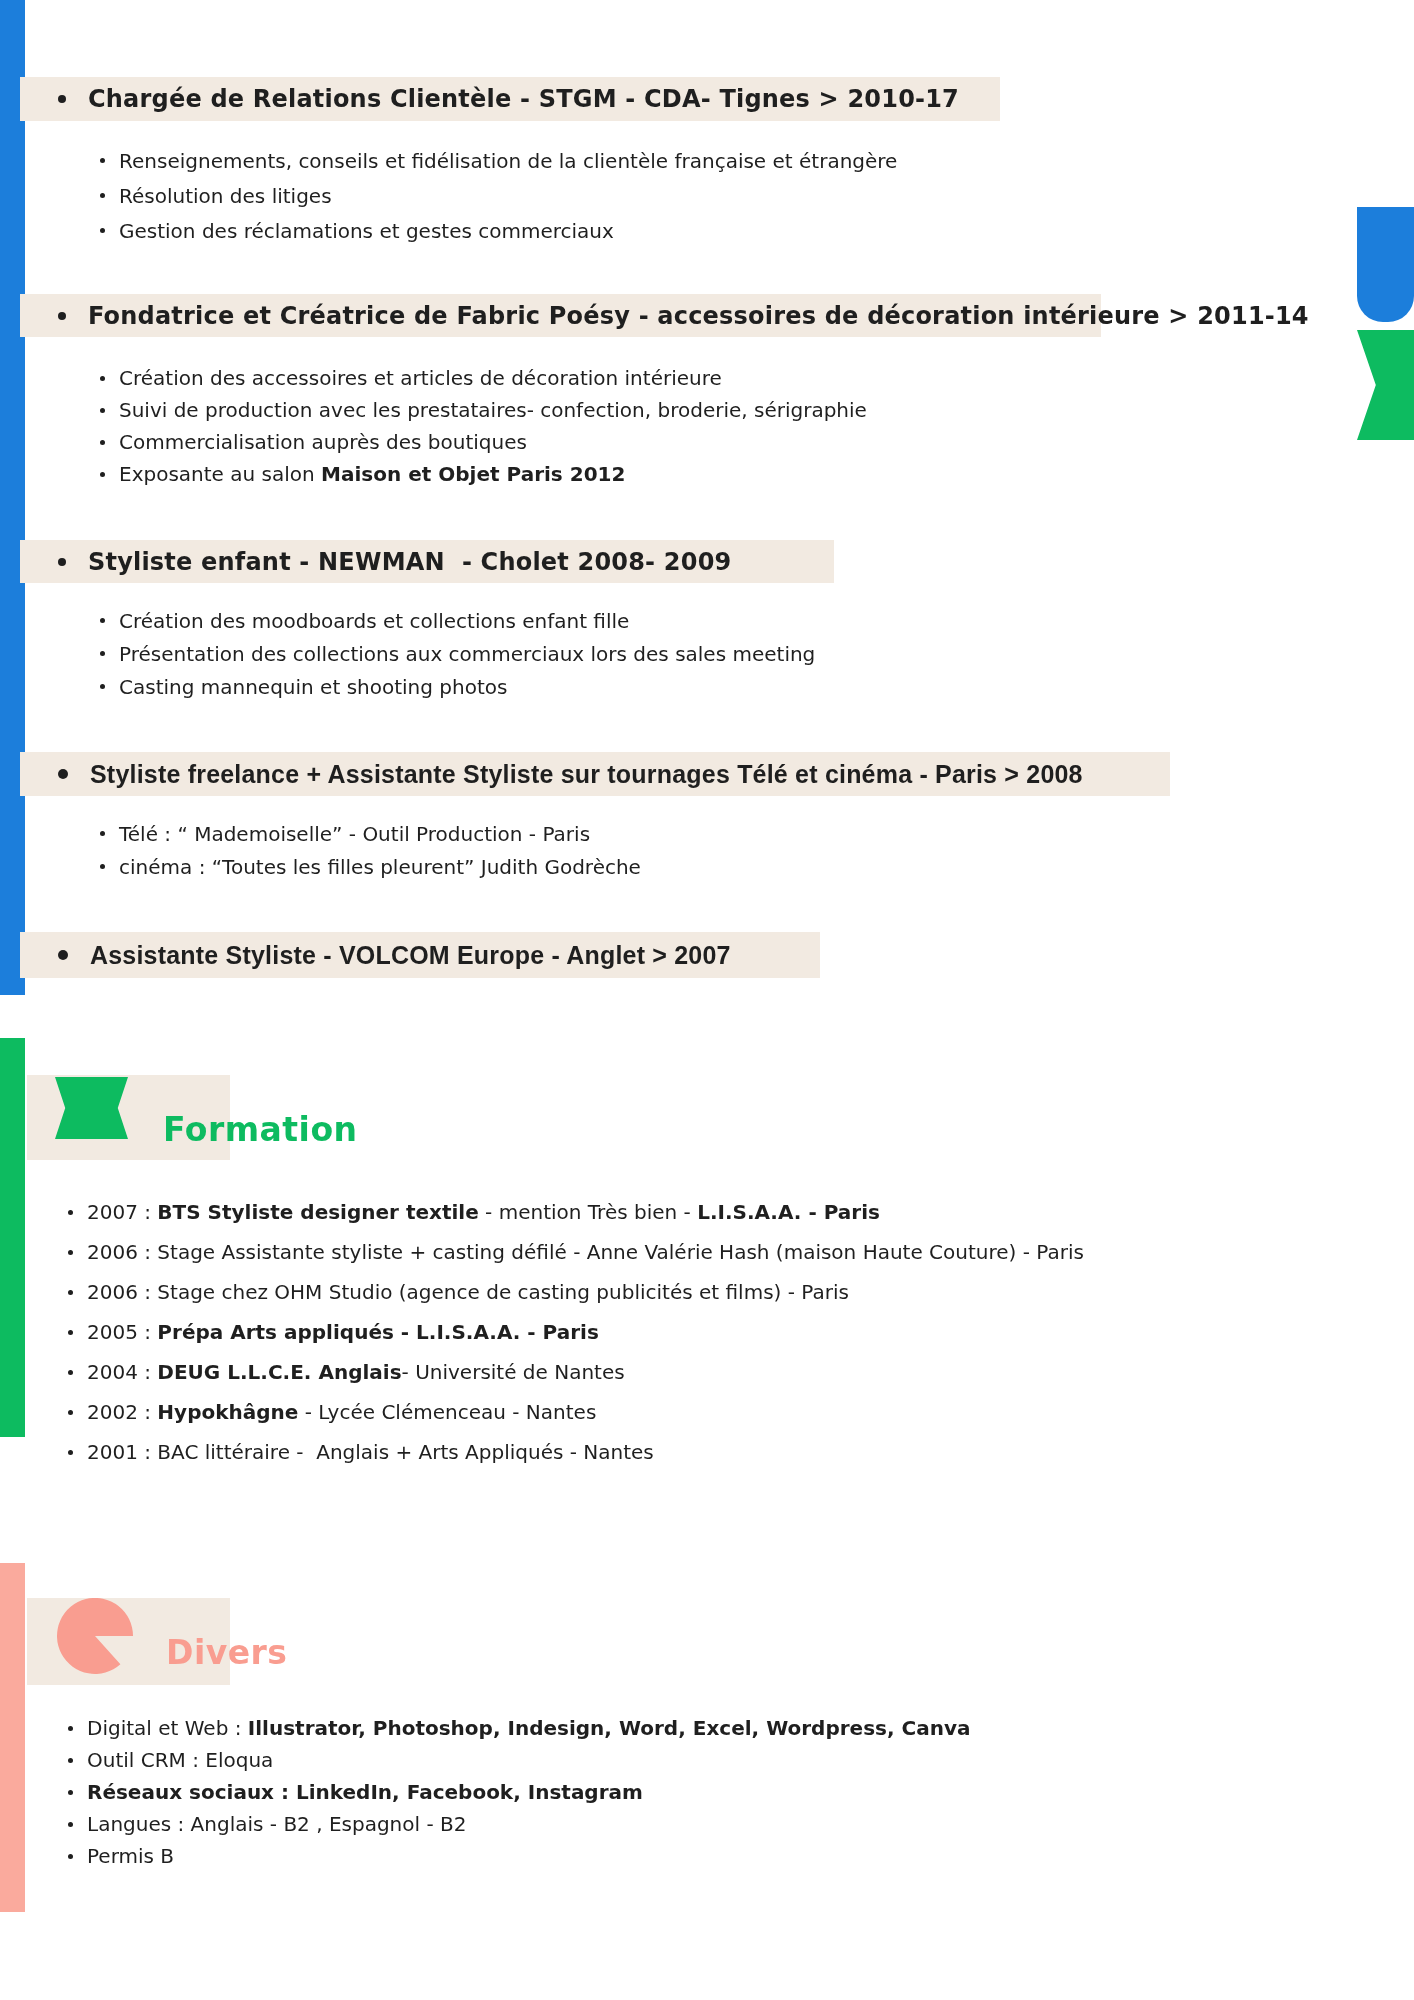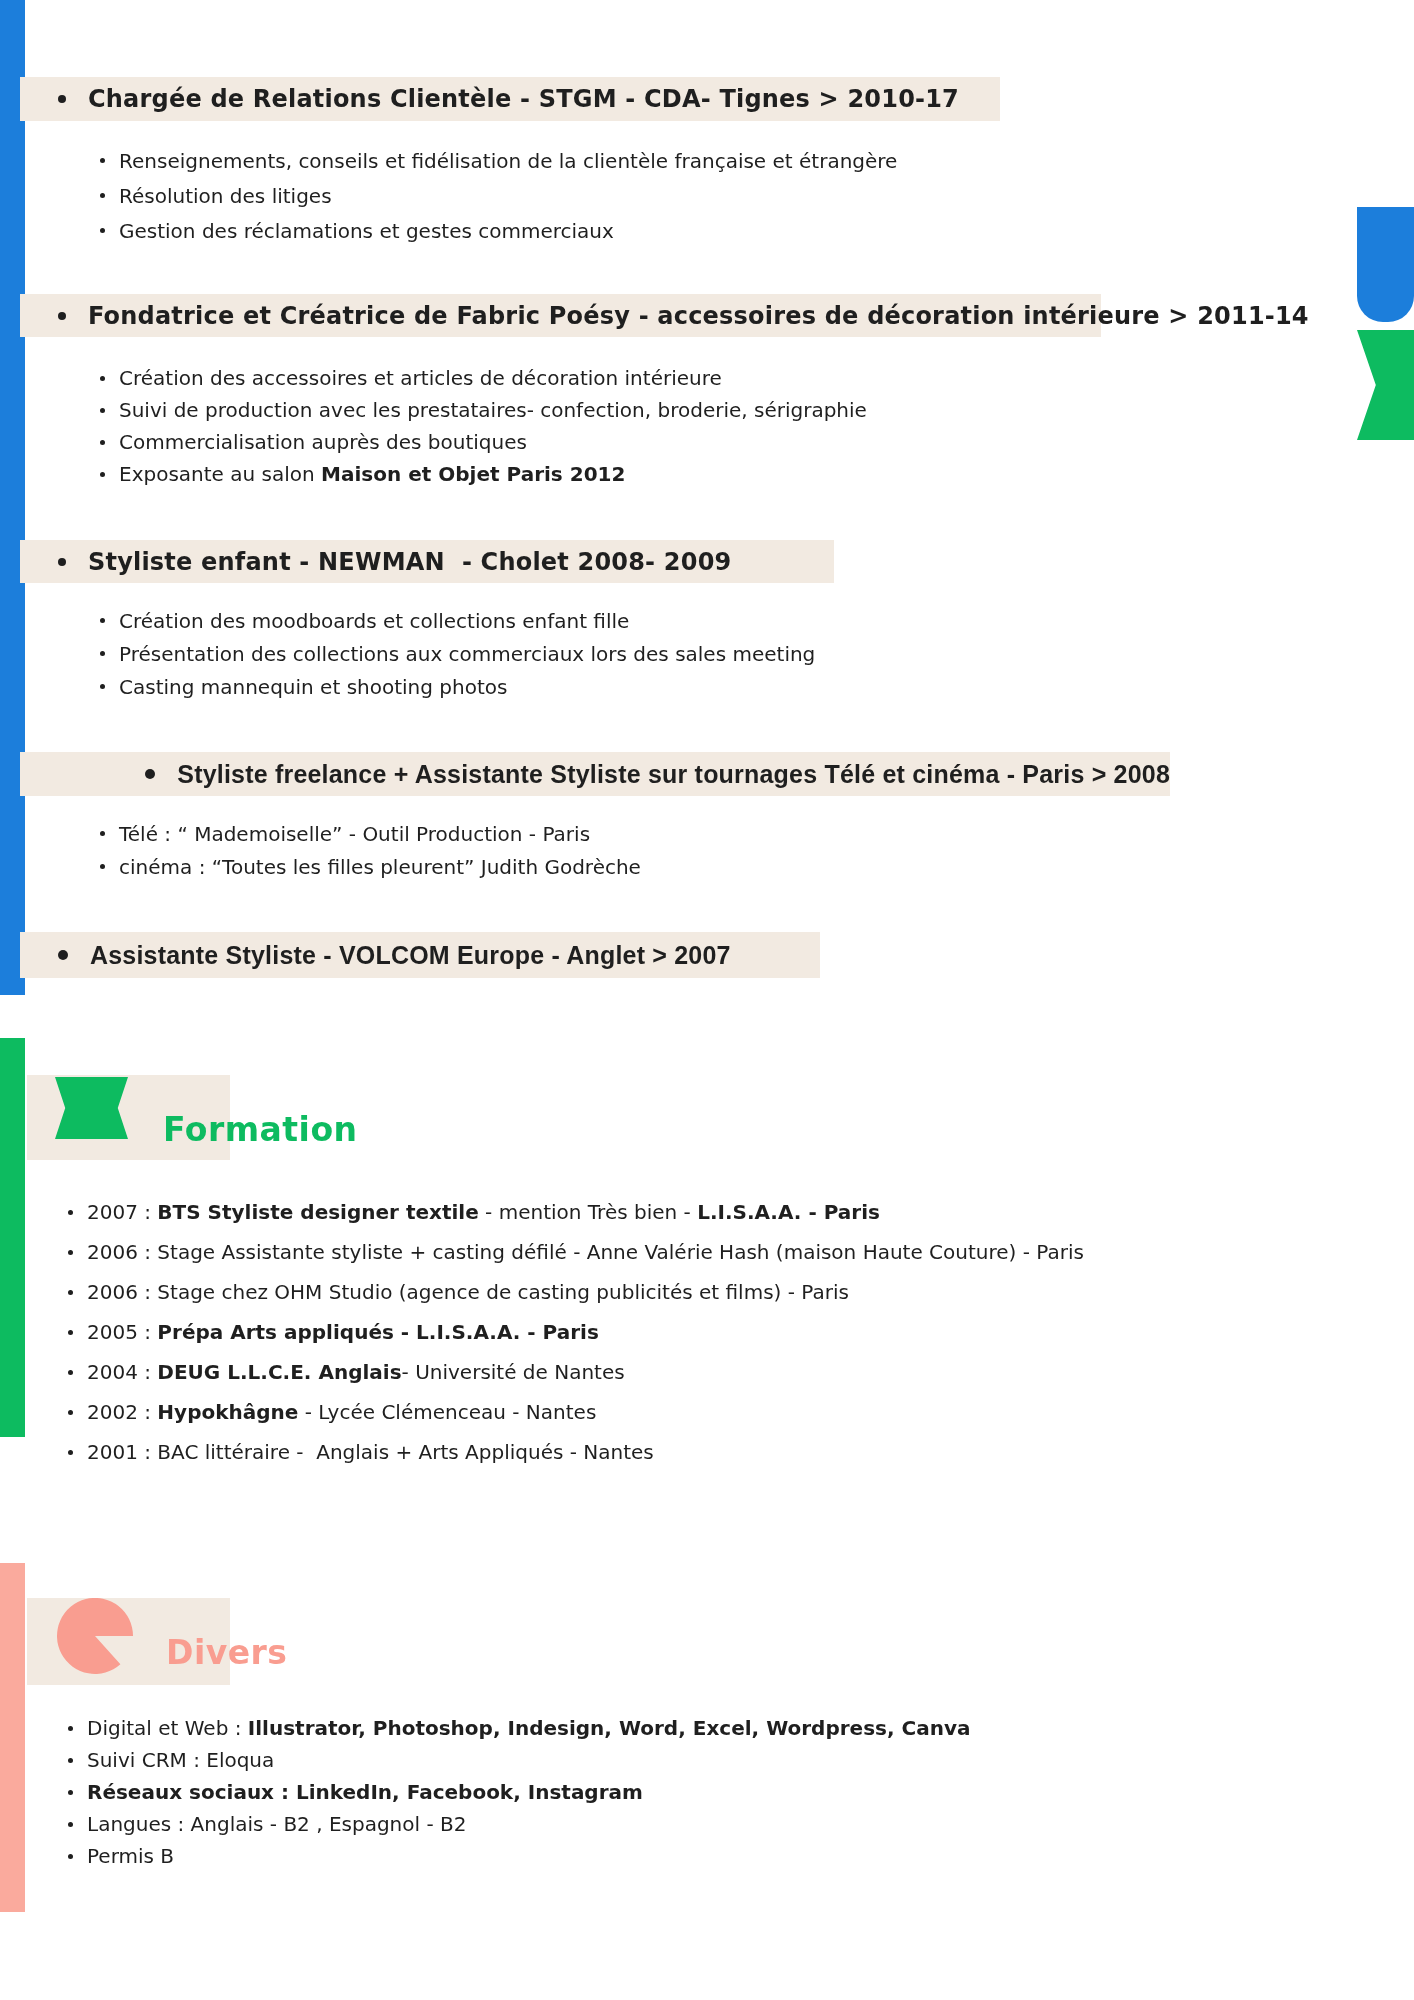--- a/index.html
+++ b/index.html
@@ -21,21 +21,21 @@
          background:var(--beige,#F2EAE1);white-space:nowrap;padding-left:38px;box-sizing:border-box;}
   .hband .hdot{width:8px;height:8px;border-radius:50%;background:var(--ink,#1f1f1f);
                flex:0 0 auto;margin-right:22px;}
   .hband .htxt{font-weight:bold;font-size:24px;letter-spacing:.2px;}
   .geo .htxt{font-family:"DejaVu Sans",sans-serif;}
   .cond .htxt{font-family:"Liberation Sans",sans-serif;font-size:25px;}
   .cond .hdot{width:10px;height:10px;}
   .job1{top:77px;height:44px;width:980px;}
   .job2{top:294px;height:43px;width:1081px;}
   .job3{top:540px;height:43px;width:814px;}
-  .job4{top:752px;height:44px;width:1150px;justify-content:flex-end;}
+  .job4{top:752px;height:44px;width:1150px;}
   .job5{top:932px;height:46px;width:800px;}
   
   .blist{position:absolute;}
   .bli{display:flex;align-items:center;height:var(--rh);white-space:nowrap;}
   .bli .dot{width:5px;height:5px;border-radius:50%;background:var(--ink,#1f1f1f);
             flex:0 0 auto;margin-right:14px;}
   .bli .txt{font-size:20px;}
   .b{font-weight:bold;}
   .bl1{left:100px;top:143px;--rh:35px;}
   .bl2{left:100px;top:362px;--rh:32px;}
@@ -187,21 +187,21 @@
     <path d="M38,38 L76,38 A38,38 0 1 0 63.4,66.2 Z" fill="#F99D90"></path>
   </svg>
   <div class="sectitle dtitle">Divers</div>
   <div class="blist dlist">
       <div class="bli">
         <span class="dot"></span>
         <span class="txt"><span>Digital et Web : </span><span class="b">Illustrator, Photoshop, Indesign, Word, Excel, Wordpress, Canva</span></span>
       </div>
       <div class="bli">
         <span class="dot"></span>
-        <span class="txt"><span>Suivi CRM : Eloqua</span></span>
+        <span class="txt"><span>Outil CRM : Eloqua</span></span>
       </div>
       <div class="bli">
         <span class="dot"></span>
         <span class="txt"><span class="b">Réseaux sociaux : LinkedIn, Facebook, Instagram</span></span>
       </div>
       <div class="bli">
         <span class="dot"></span>
         <span class="txt"><span>Langues : Anglais - B2 , Espagnol - B2</span></span>
       </div>
       <div class="bli">

